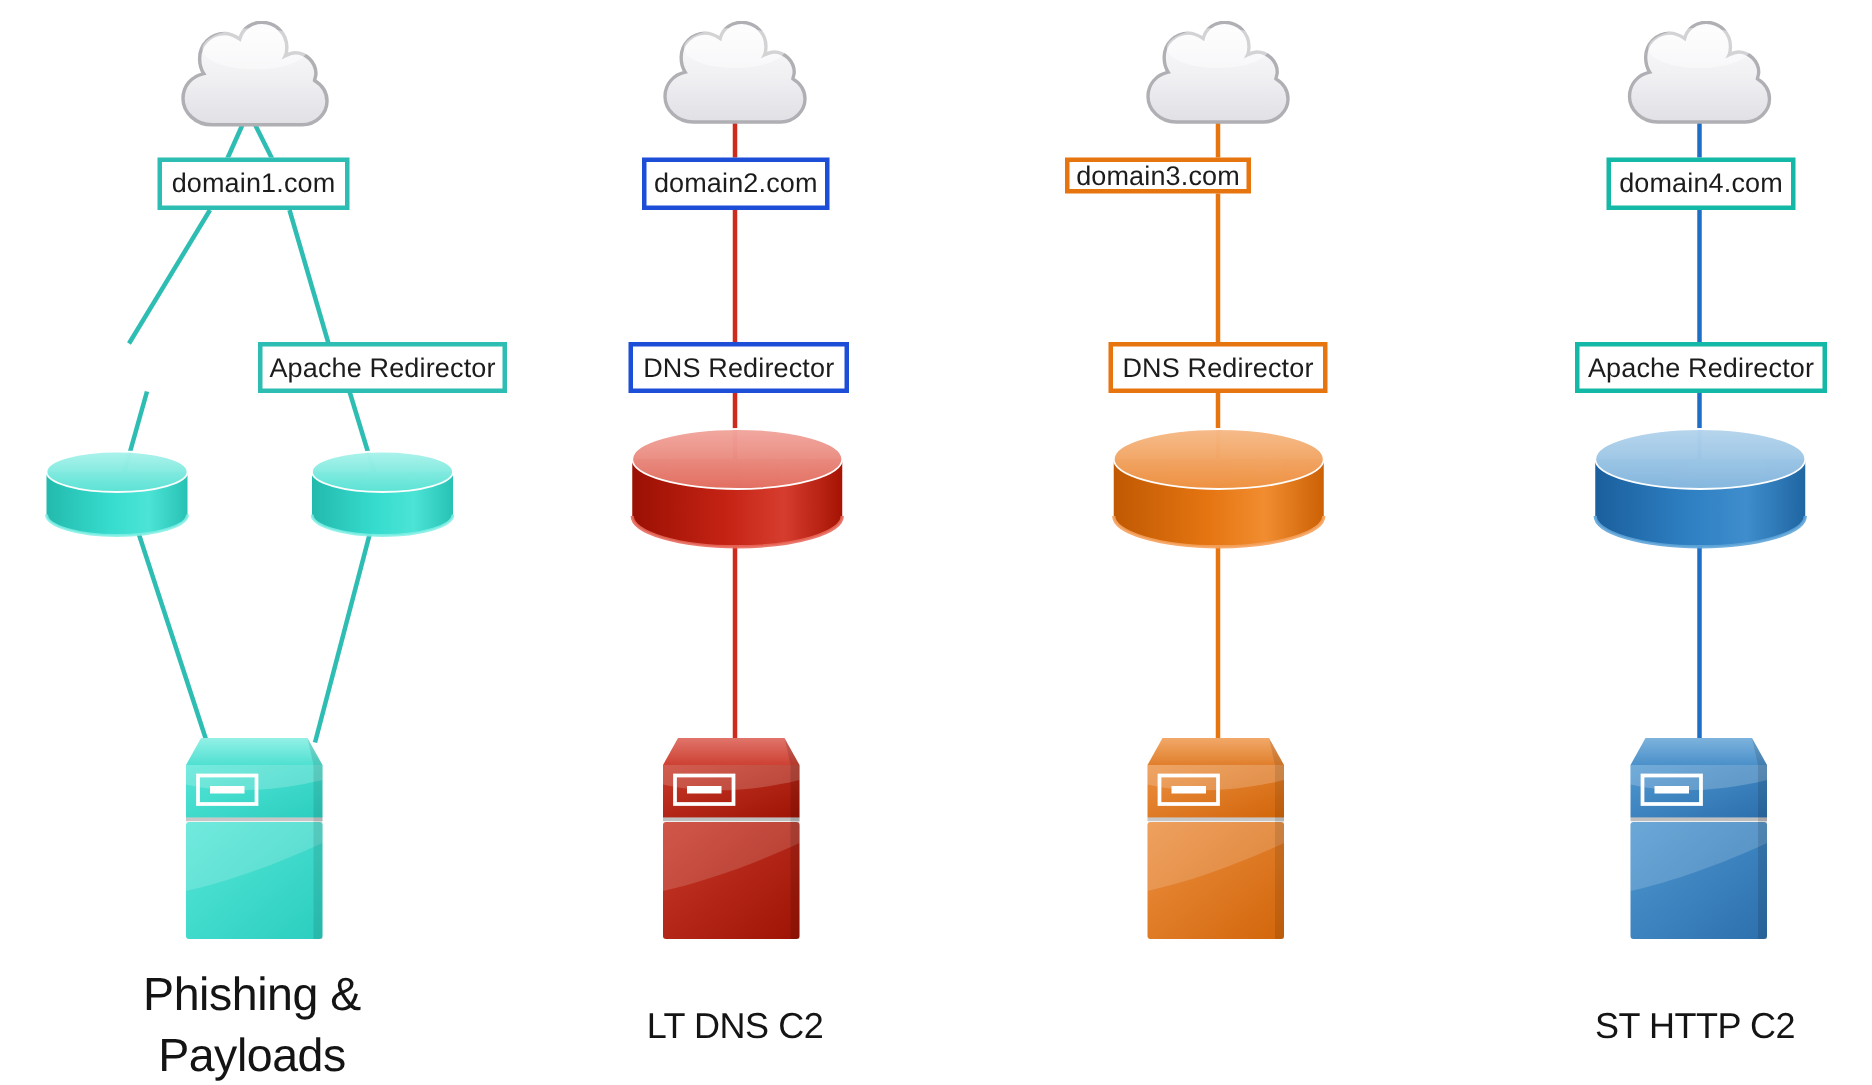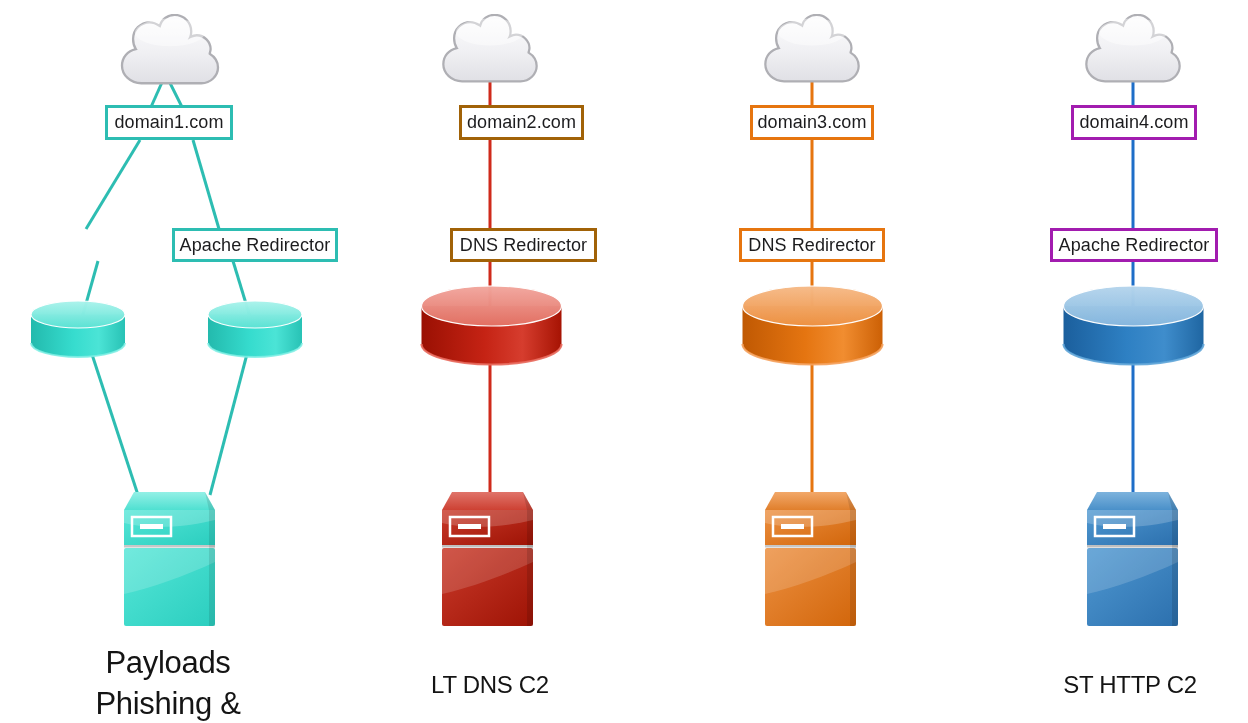--- a/index.html
+++ b/index.html
@@ -9,23 +9,23 @@
   }
   .layer{position:absolute;inset:0;}
   svg.connectors{position:absolute;left:0;top:0;}
   .abs{position:absolute;}
   .node-box{
     position:absolute;box-sizing:border-box;background:#ffffff;
     display:flex;align-items:center;justify-content:center;
     font-size:18px;color:#1c1c1e;white-space:nowrap;letter-spacing:0.1px;
   }
   .bd-teal{border:3px solid #2DBDB2;}
-  .bd-red{border:3px solid #a16207;margin-left:31px;}
+  .bd-red{border:3px solid #1d4ed8;}
   .bd-orange{border:3px solid #E6750F;}
-  .bd-blue{border:3px solid #a21caf;}
+  .bd-blue{border:3px solid #14b8a6;}
   .col-label{
     position:absolute;text-align:center;color:#141414;letter-spacing:-0.3px;
   }
   .col-label.small{font-size:31px;line-height:41px;}
   .col-label.big{font-size:24px;line-height:44px;}
   .col-label span{display:block;}
 </style>
 </head>
 <body>
 
@@ -162,22 +162,22 @@
       <path d="M1,18 H92 V28 C60,36 25,37 1,31 Z" fill="#ffffff" opacity="0.2"></path>
       <rect x="1" y="53" width="91" height="2.5" fill="#000000" opacity="0.22"></rect>
       <rect x="1" y="56" width="91" height="78" rx="2" fill="url(#tealSrvFront)"></rect>
       <path d="M1,56 H92 V70 C62,84 28,96 1,102 Z" fill="#ffffff" opacity="0.17"></path>
       <polygon points="82,0 92,18 92,134 86,134 86,18" fill="#000000" opacity="0.1"></polygon>
       <rect x="9" y="25" width="39" height="19" fill="none" stroke="#ffffff" stroke-width="2.5"></rect>
       <rect x="17" y="32" width="23" height="5" fill="#ffffff"></rect>
     </svg>
 
     <div class="col-label small" style="left:38px;top:642px;width:260px">
+      <span>Phishing &amp;</span>
       <span>Payloads</span>
-      <span>Phishing &amp;</span>
     </div>
   </div>
 
   <div class="layer">
     <svg class="abs" style="left:438px;top:14px" width="104" height="70" viewBox="0 0 110 78">
       <path d="M89,75 L24,75 C12,75 3,66 3,56 C3,47 9,40 18,38 C16,35 15,31 15,27 C15,17 23,9 33,9 C37,9 41,11 44,13 C46,5 53,1 60,1 C70,1 78,9 78,19 C78,21 78,23 77,25 C79,24 81,23 84,23 C92,23 99,30 99,38 C99,40 98,42 98,43 C103,46 107,51 107,58 C107,67 99,75 89,75 Z" fill="url(#cloudGrad)" stroke="#AFAFB4" stroke-width="2.5"></path>
       <ellipse cx="55" cy="20" rx="38" ry="15" fill="#ffffff" opacity="0.45"></ellipse>
     </svg>
 
     <div class="node-box bd-red" style="left:428px;top:105px;width:125px;height:35px">domain2.com</div>
@@ -206,21 +206,21 @@
       <span>LT DNS C2</span>
     </div>
   </div>
 
   <div class="layer">
     <svg class="abs" style="left:760px;top:14px" width="104" height="70" viewBox="0 0 110 78">
       <path d="M89,75 L24,75 C12,75 3,66 3,56 C3,47 9,40 18,38 C16,35 15,31 15,27 C15,17 23,9 33,9 C37,9 41,11 44,13 C46,5 53,1 60,1 C70,1 78,9 78,19 C78,21 78,23 77,25 C79,24 81,23 84,23 C92,23 99,30 99,38 C99,40 98,42 98,43 C103,46 107,51 107,58 C107,67 99,75 89,75 Z" fill="url(#cloudGrad)" stroke="#AFAFB4" stroke-width="2.5"></path>
       <ellipse cx="55" cy="20" rx="38" ry="15" fill="#ffffff" opacity="0.45"></ellipse>
     </svg>
 
-    <div class="node-box bd-orange" style="left:750px;top:105px;width:124px;height:35px">domain3.com</div>
+    <div class="node-box bd-orange" style="left:710px;top:105px;width:124px;height:24px">domain3.com</div>
 
     <div class="node-box bd-orange" style="left:739px;top:228px;width:146px;height:34px">DNS Redirector</div>
 
     <svg class="abs" style="left:741px;top:285px" width="143" height="83" viewBox="0 0 143 83">
       <path d="M1.5,21 V59 A70,20.5 0 0 0 141.5,59 V21 Z" fill="url(#orgCylSide)"></path>
       <path d="M1.5,59 A70,20.5 0 0 0 141.5,59" fill="none" stroke="#F5A15C" stroke-width="2.2" opacity="0.9"></path>
       <ellipse cx="71.5" cy="21" rx="70" ry="20" fill="url(#orgCylTop)" stroke="#FFFFFF" stroke-width="1.2" opacity="0.98"></ellipse>
     </svg>
 
     <svg class="abs" style="left:764px;top:492px" width="93" height="136" viewBox="0 0 93 136">

